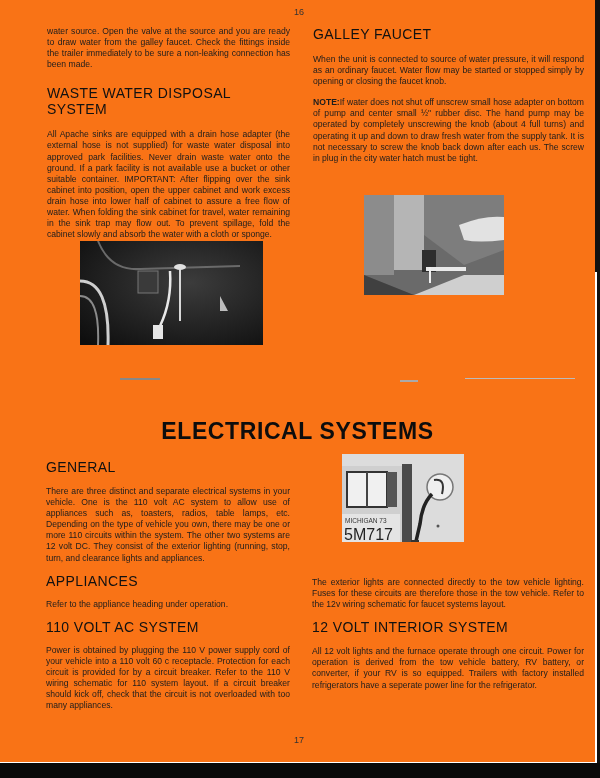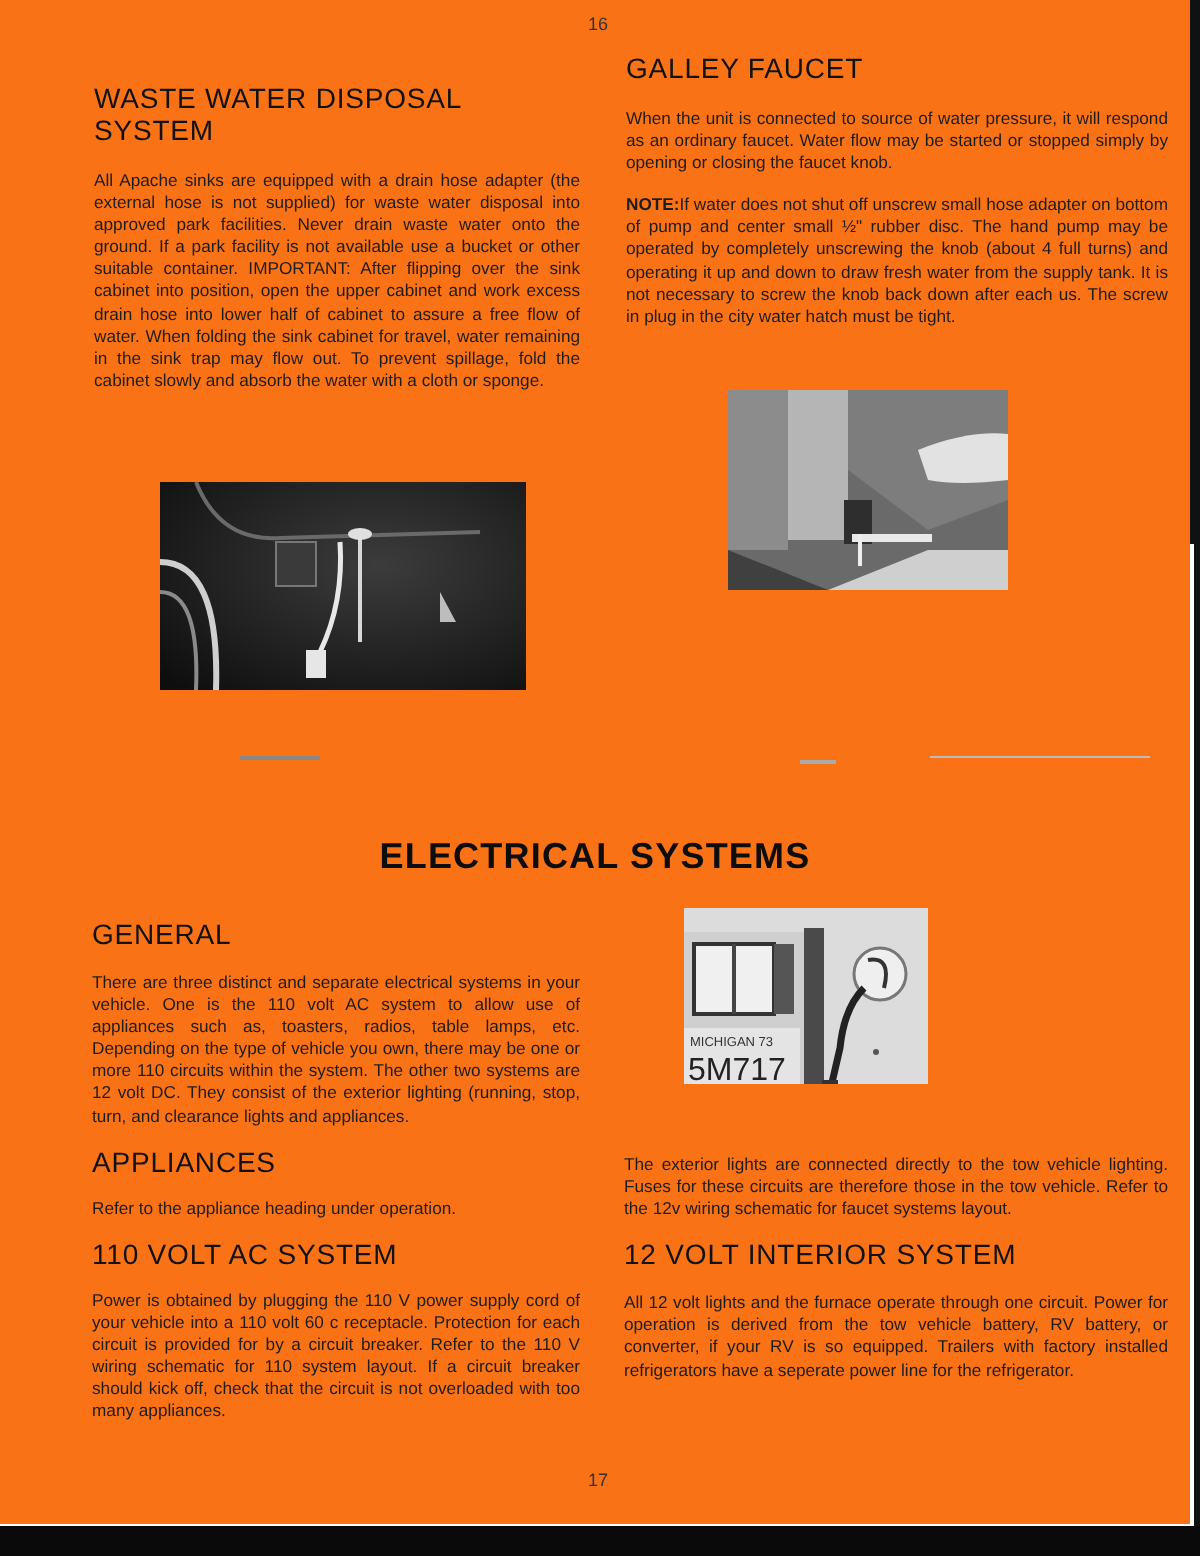--- a/index.html
+++ b/index.html
@@ -22,33 +22,34 @@
   .body-text {
     font-size: 8.6px; line-height: 11.1px; text-align: justify; margin: 0;
     color: #1d1d1d;
   }
   h2 {
     font-size: 14px; font-weight: normal; letter-spacing: 0.4px; margin: 0;
     color: #111;
   }
   .big-title {
     position: absolute; left: 0; width: 595px; top: 418px; text-align: center;
-    font-size: 18px; font-weight: bold; letter-spacing: 0.6px; color: #0d0d0d;
+    font-size: 23px; font-weight: bold; letter-spacing: 0.6px; color: #0d0d0d;
   }
   .photo { position: absolute; overflow: hidden; }
   .divider-mark { position: absolute; height: 2px; background: #888; }
 </style>
 </head>
 <body>
 
 <div class="page">
 
   <div class="pnum" style="left:294px; top:7px;">16</div>
 
   <div class="col" style="left:47px; top:26px; width:243px;">
+    <p class="body-text">water source. Open the valve at the source and you are ready to draw water from the galley faucet. Check the fittings inside the trailer immediately to be sure a non-leaking connection has been made.</p>
     <h2 style="margin-top:15px;">WASTE WATER DISPOSAL SYSTEM</h2>
     <p class="body-text" style="margin-top:12px;">All Apache sinks are equipped with a drain hose adapter (the external hose is not supplied) for waste water disposal into approved park facilities. Never drain waste water onto the ground. If a park facility is not available use a bucket or other suitable container. IMPORTANT: After flipping over the sink cabinet into position, open the upper cabinet and work excess drain hose into lower half of cabinet to assure a free flow of water. When folding the sink cabinet for travel, water remaining in the sink trap may flow out. To prevent spillage, fold the cabinet slowly and absorb the water with a cloth or sponge.</p>
   </div>
 
   <div class="photo" style="left:80px; top:241px; width:183px; height:104px;">
     <svg width="183" height="104" viewBox="0 0 183 104">
       <defs>
         <radialGradient id="g1" cx="0.6" cy="0.4" r="0.8">
           <stop offset="0" stop-color="#3c3c3c"></stop>
           <stop offset="1" stop-color="#0e0e0e"></stop>

